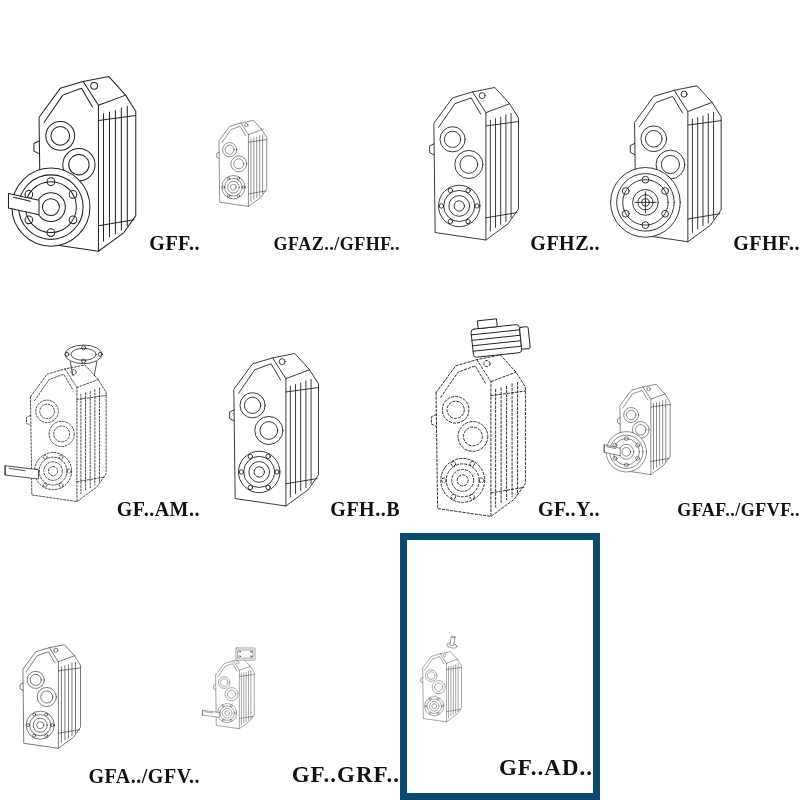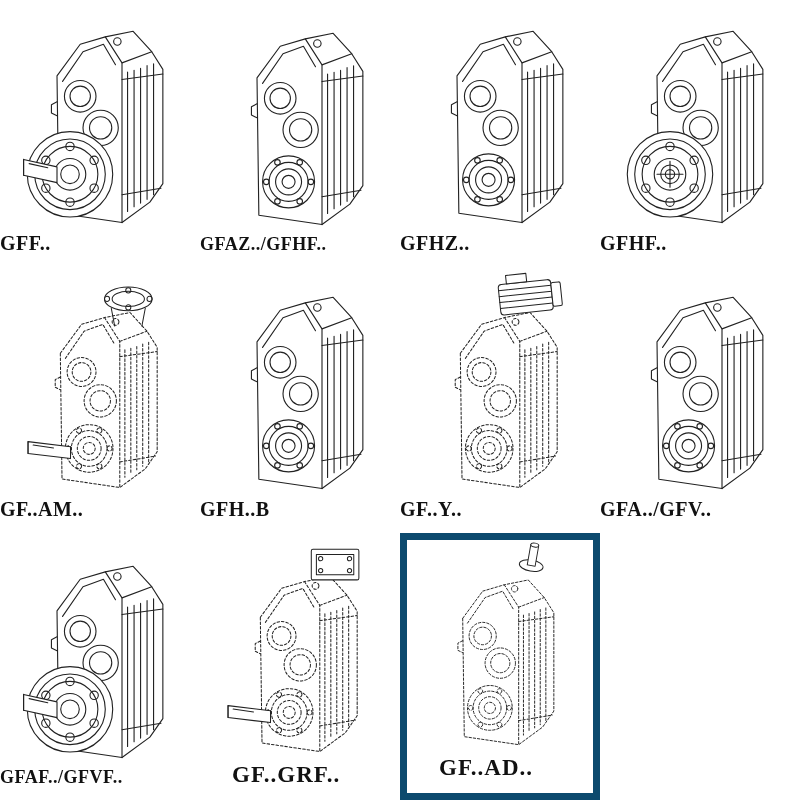--- a/index.html
+++ b/index.html
@@ -5,22 +5,22 @@
   html,body{margin:0;padding:0;background:#fff;}
   body{width:800px;height:800px;overflow:hidden;font-family:"Liberation Serif",serif;}
   .grid{
     display:grid;
     grid-template-columns:repeat(4,1fr);
     grid-template-rows:repeat(3,1fr);
     width:800px;height:800px;
   }
   figure.cell{
     margin:0;padding:0;
-    display:flex;flex-direction:column;
-    align-items:flex-start;justify-content:flex-end;
+    display:flex;flex-direction:row;
+    align-items:flex-end;justify-content:flex-end;
     overflow:hidden;
   }
   .gb{width:96%;display:block;}
   .gb-s{height:208px;}
   .gb-d{height:226px;}
   .label{
     font-weight:700;
     font-size:20px;
     color:#111;
     text-align:center;
@@ -221,34 +221,34 @@
     <figcaption class="label">GFH..B</figcaption>
   </figure>
 
   <figure class="cell cell-8">
     <svg class="gb gb-d" viewBox="-8 -36 176 266" stroke="#222" stroke-width="1.2" fill="none" stroke-linejoin="round" stroke-linecap="round">
         <use href="#gb-y"></use>
       </svg>
     <figcaption class="label">GF..Y..</figcaption>
   </figure>
 
+  <figure class="cell cell-9">
+    <svg class="gb gb-s" viewBox="-8 4 176 224" stroke="#222" stroke-width="1.2" fill="none" stroke-linejoin="round" stroke-linecap="round">
+        <use href="#gb-flange-shaft"></use>
+      </svg>
+    <figcaption class="label">GFAF../GFVF..</figcaption>
+  </figure>
+
   <figure class="cell cell-10">
     <svg class="gb gb-s" viewBox="-8 4 176 224" stroke="#222" stroke-width="1.2" fill="none" stroke-linejoin="round" stroke-linecap="round">
         <use href="#gb-hollow"></use>
       </svg>
     <figcaption class="label">GFA../GFV..</figcaption>
   </figure>
 
-  <figure class="cell cell-9">
-    <svg class="gb gb-s" viewBox="-8 4 176 224" stroke="#222" stroke-width="1.2" fill="none" stroke-linejoin="round" stroke-linecap="round">
-        <use href="#gb-flange-shaft"></use>
-      </svg>
-    <figcaption class="label">GFAF../GFVF..</figcaption>
-  </figure>
-
   <figure class="cell cell-11">
     <svg class="gb gb-d" viewBox="-8 -36 176 266" stroke="#222" stroke-width="1.2" fill="none" stroke-linejoin="round" stroke-linecap="round">
         <use href="#gb-grf"></use>
       </svg>
     <figcaption class="label">GF..GRF..</figcaption>
   </figure>
 
   <figure class="cell cell-12">
     <svg class="gb gb-d" viewBox="-8 -36 176 266" stroke="#222" stroke-width="1.2" fill="none" stroke-linejoin="round" stroke-linecap="round">
         <use href="#gb-ad"></use>

